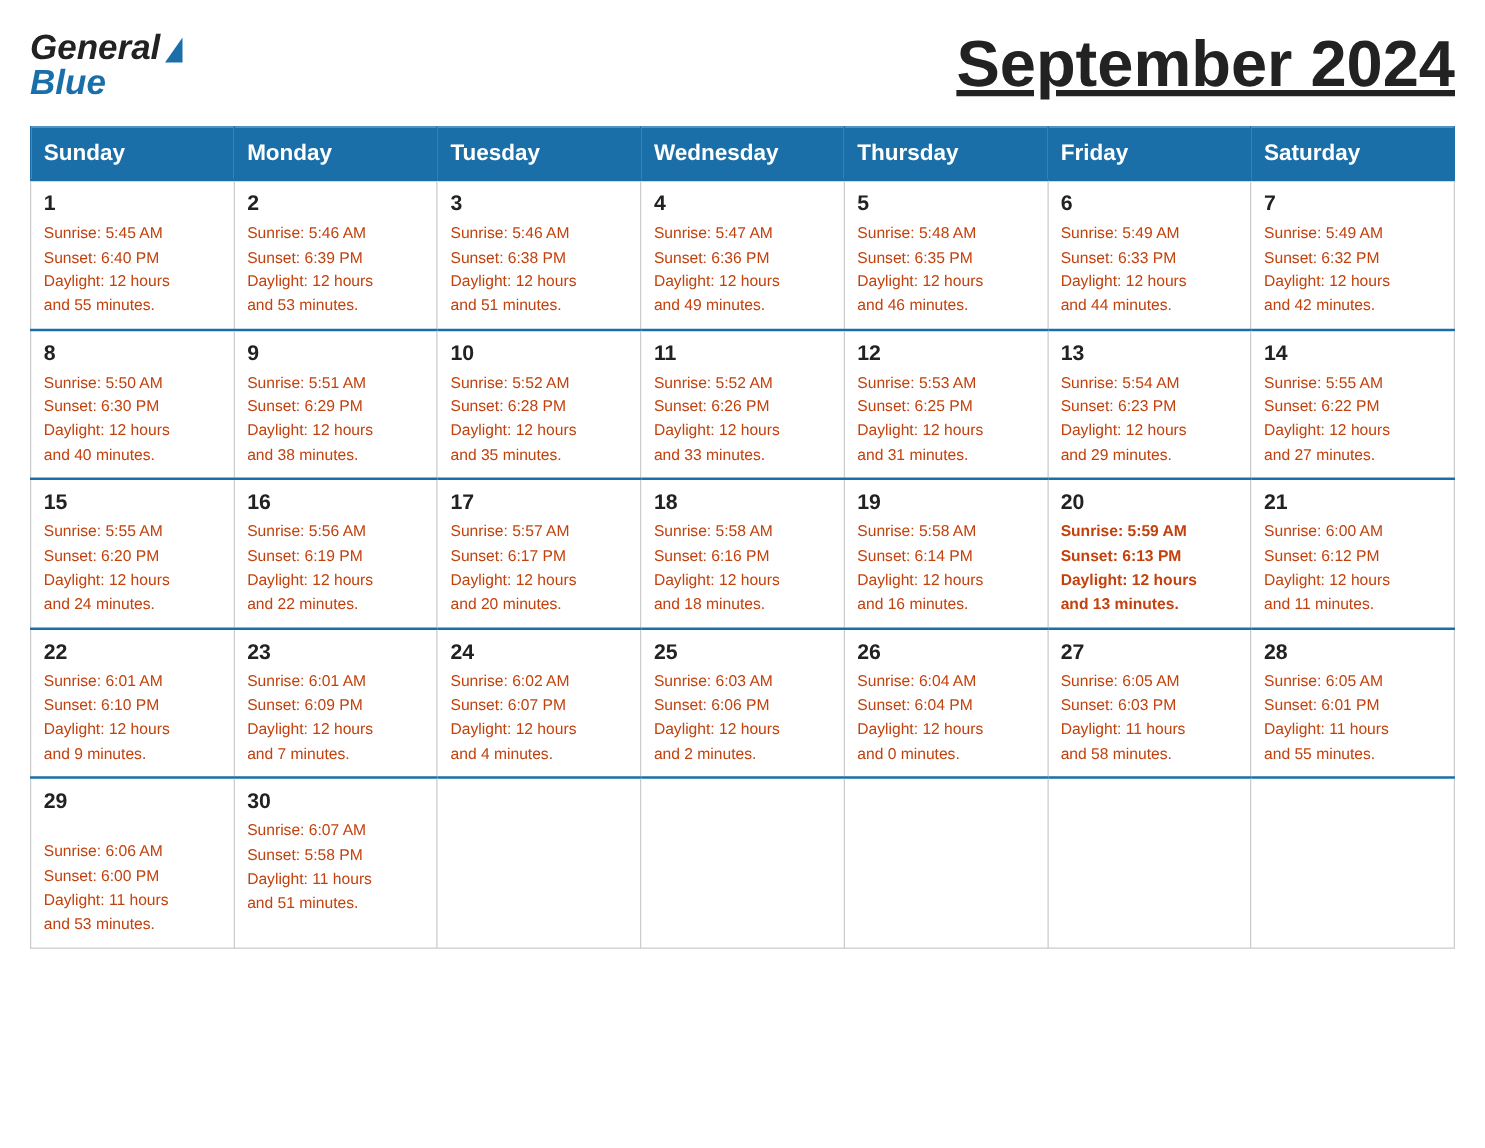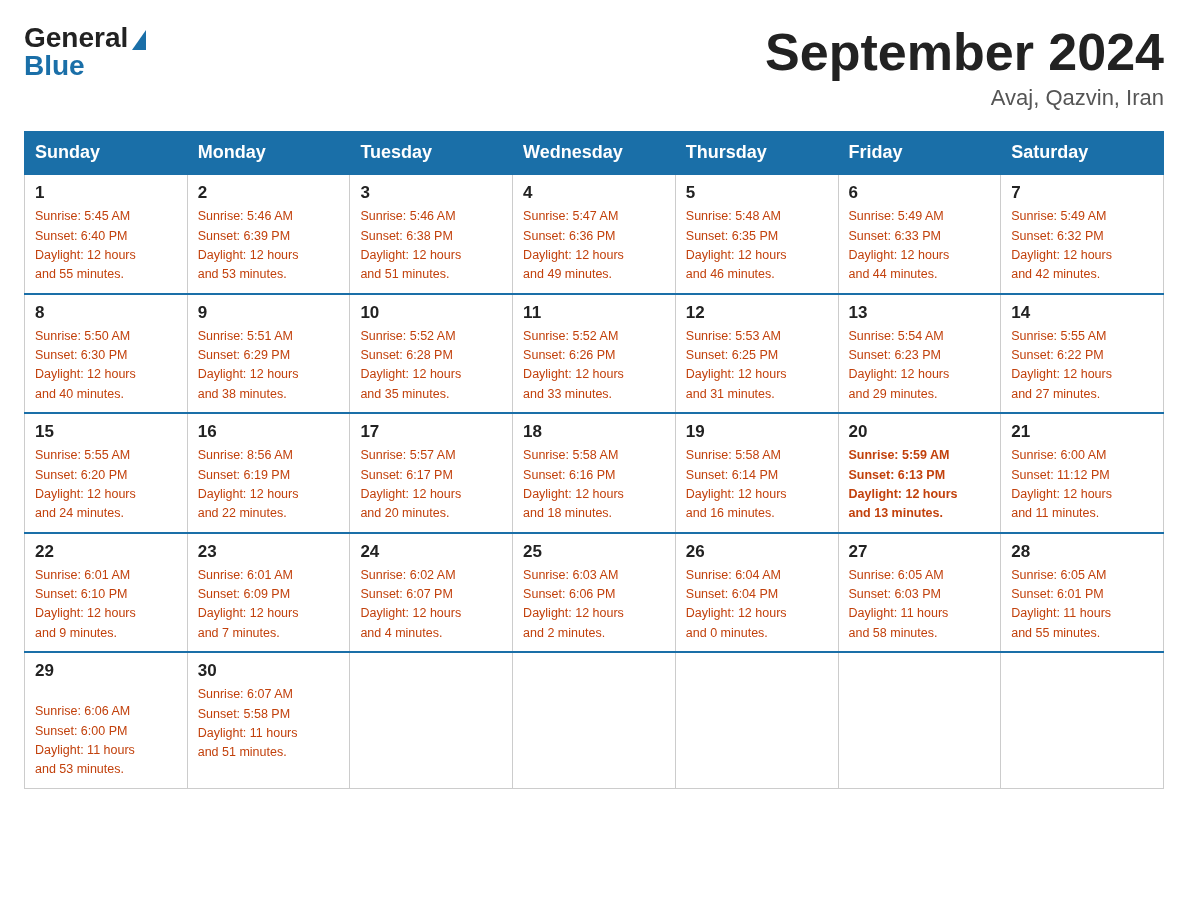--- a/index.html
+++ b/index.html
@@ -31,20 +31,21 @@
       color: #1a6fa8;
     }
     .title-area {
       text-align: right;
     }
     .month-title {
       font-size: 52px;
       font-weight: bold;
       color: #222;
       line-height: 1.1;
+      text-decoration: underline;
     }
     .location {
       font-size: 22px;
       color: #555;
       margin-top: 4px;
     }
     .calendar {
       width: 100%;
       border-collapse: collapse;
       border: 1px solid #aaa;
@@ -83,37 +84,36 @@
     }
     .empty-cell {
       background: #fff;
     }
   </style>
 </head>
 <body>
 
 <div class="header">
   <div class="logo">
-    <div style="display:flex;align-items:flex-end;gap:2px;">
+    <div style="display:flex;align-items:flex-end;gap:2px;font-style:italic;">
       <div style="line-height:1;">
         <div style="display:flex;align-items:center;">
           <span class="logo-text-general">General</span>
           <div style="display:inline-block;margin-left:4px;margin-bottom:-4px;">
             <div style="width:0;height:0;border-left:14px solid transparent;border-right:0px solid transparent;border-bottom:20px solid #1a6fa8;display:inline-block;vertical-align:middle;"></div>
           </div>
         </div>
         <div>
           <span class="logo-text-blue">Blue</span>
         </div>
       </div>
     </div>
   </div>
   <div class="title-area">
     <div class="month-title">September 2024</div>
-    <div class="location">Avaj, Qazvin, Iran</div>
   </div>
 </div>
 
 <table class="calendar">
   <thead>
     <tr>
     <th>Sunday</th>
         <th>Monday</th>
         <th>Tuesday</th>
         <th>Wednesday</th>
@@ -228,21 +228,21 @@
       <tr class="week-row">
         <td>
           <span class="day-num">15</span>
           <div class="day-info" style="white-space: pre-line;">Sunrise: 5:55 AM
 Sunset: 6:20 PM
 Daylight: 12 hours
 and 24 minutes.</div>
         </td>
         <td>
           <span class="day-num">16</span>
-          <div class="day-info" style="white-space: pre-line;">Sunrise: 8:56 AM
+          <div class="day-info" style="white-space: pre-line;">Sunrise: 5:56 AM
 Sunset: 6:19 PM
 Daylight: 12 hours
 and 22 minutes.</div>
         </td>
         <td>
           <span class="day-num">17</span>
           <div class="day-info" style="white-space: pre-line;">Sunrise: 5:57 AM
 Sunset: 6:17 PM
 Daylight: 12 hours
 and 20 minutes.</div>
@@ -264,21 +264,21 @@
         <td>
           <span class="day-num">20</span>
           <div class="day-info" style="white-space: pre-line; font-weight: bold;">Sunrise: 5:59 AM
 Sunset: 6:13 PM
 Daylight: 12 hours
 and 13 minutes.</div>
         </td>
         <td>
           <span class="day-num">21</span>
           <div class="day-info" style="white-space: pre-line;">Sunrise: 6:00 AM
-Sunset: 11:12 PM
+Sunset: 6:12 PM
 Daylight: 12 hours
 and 11 minutes.</div>
         </td>
       </tr>
       <tr class="week-row">
         <td>
           <span class="day-num">22</span>
           <div class="day-info" style="white-space: pre-line;">Sunrise: 6:01 AM
 Sunset: 6:10 PM
 Daylight: 12 hours

